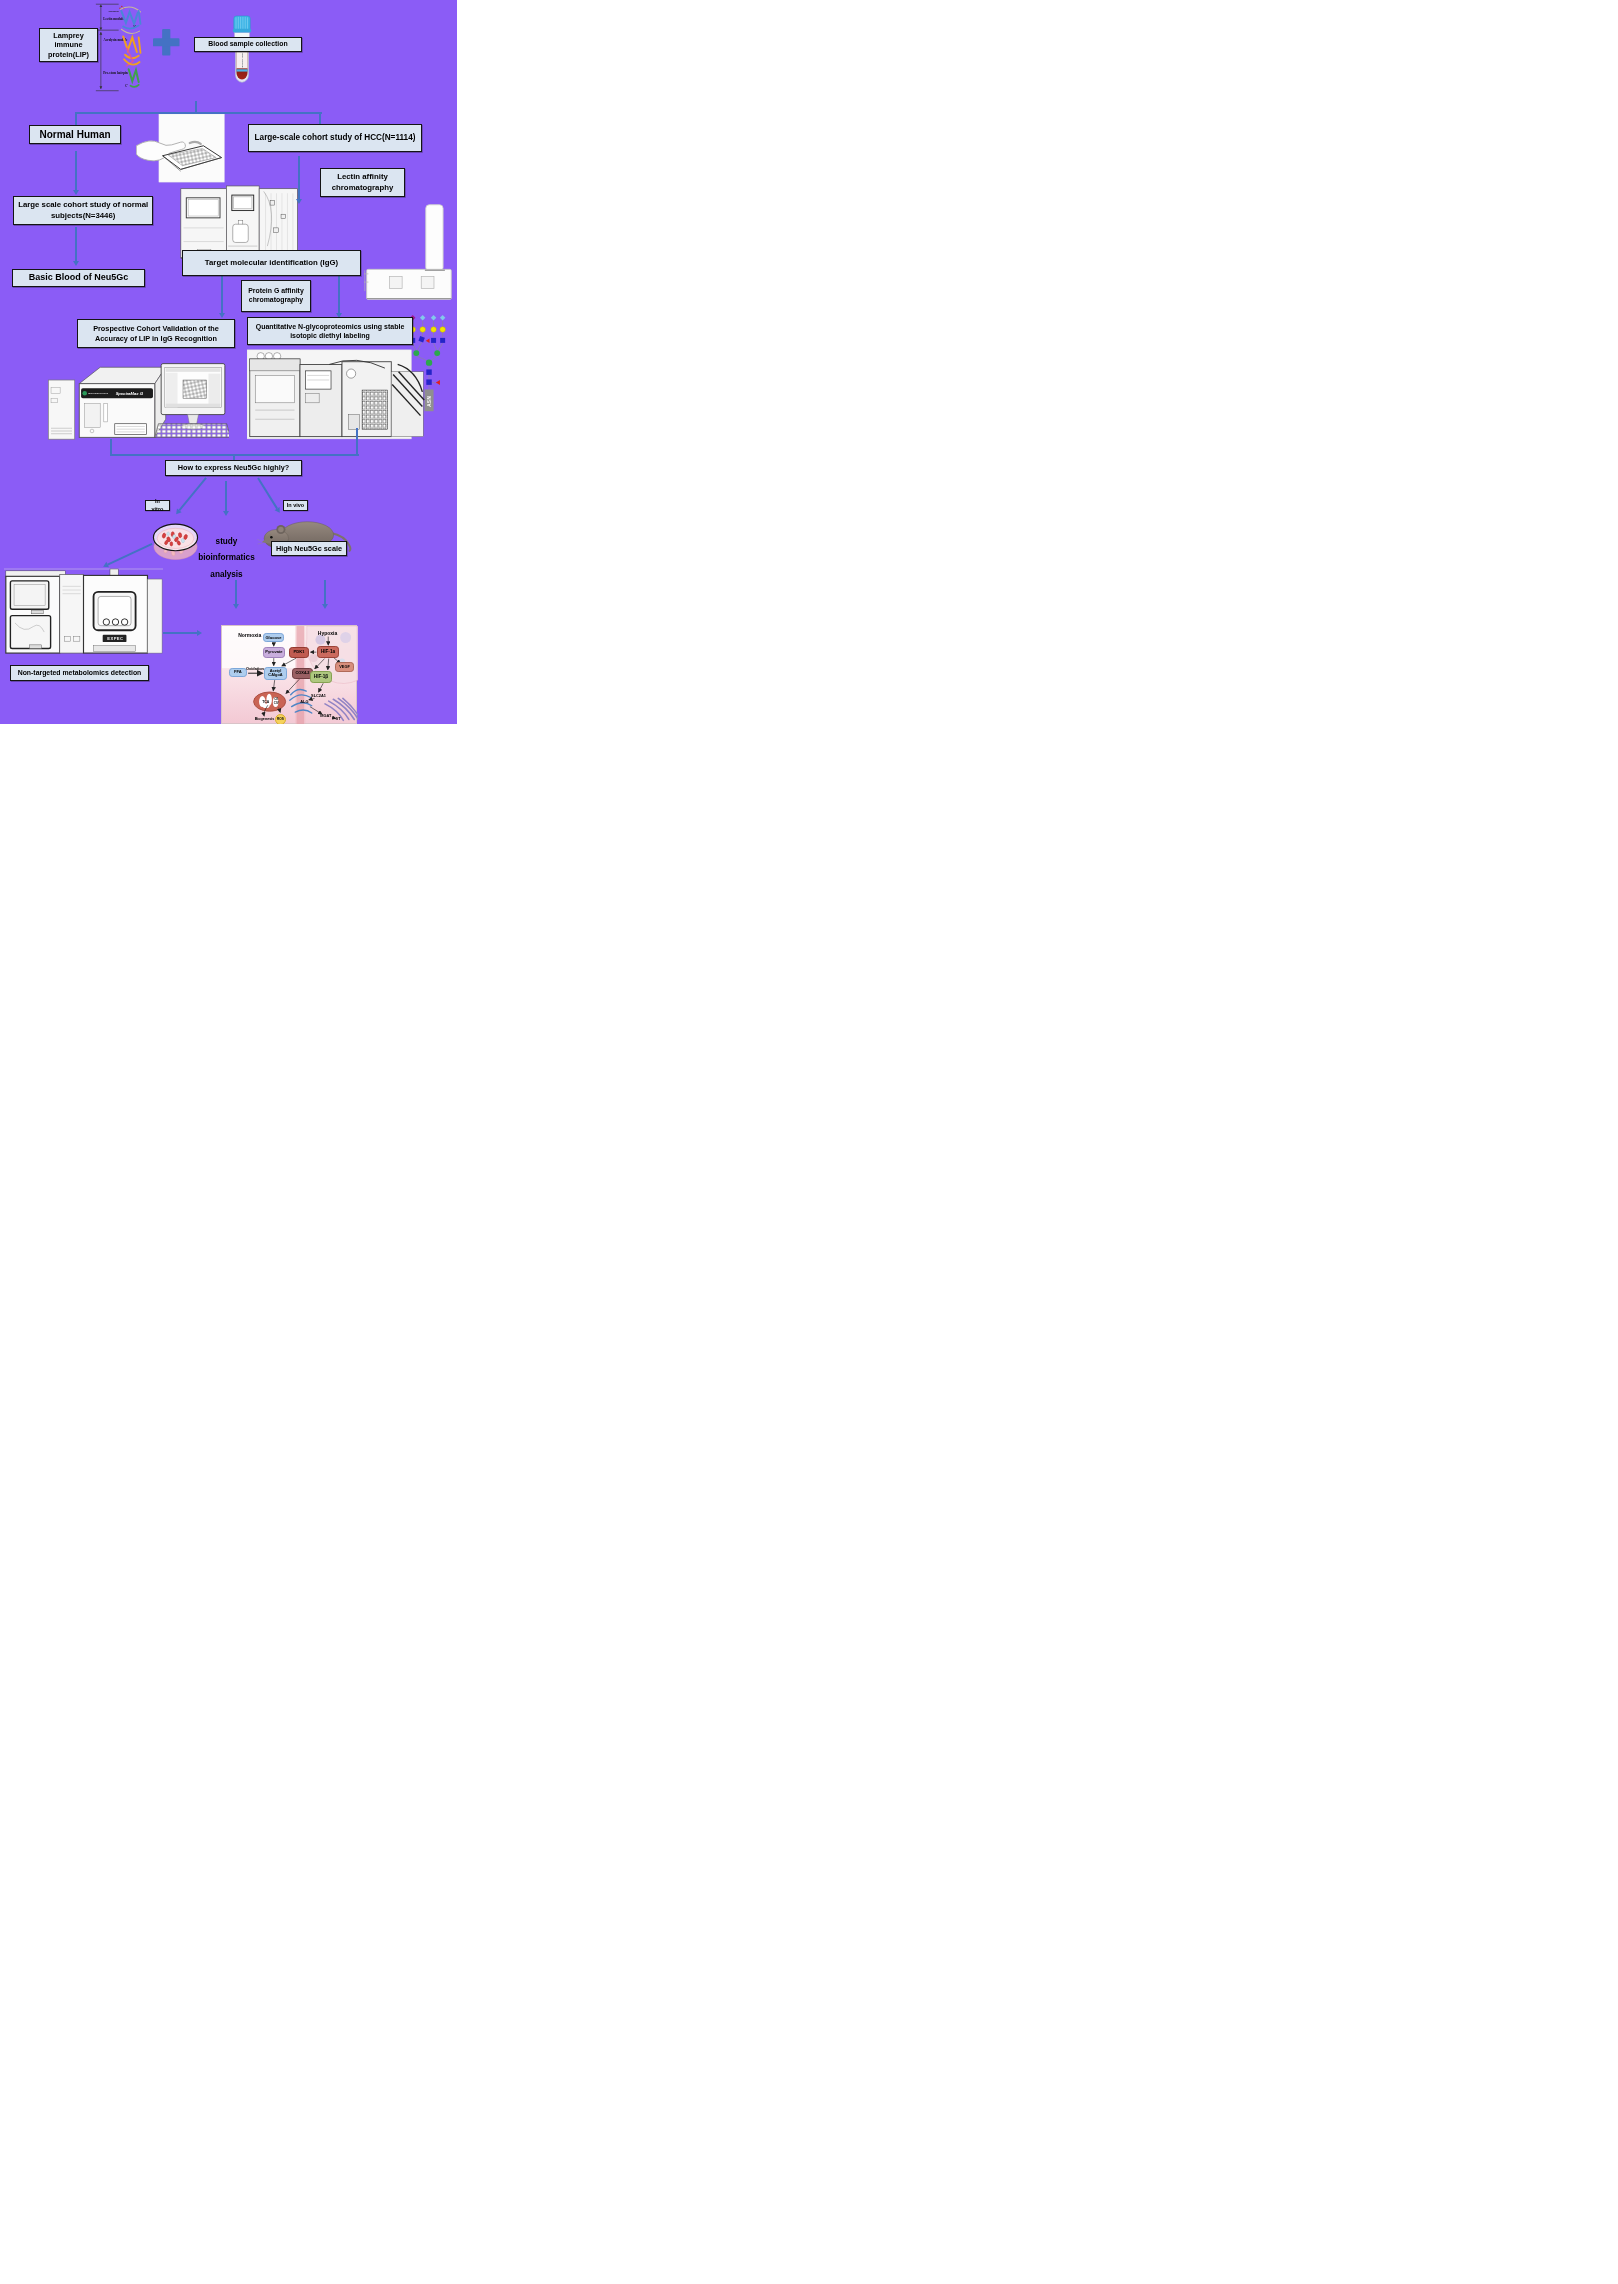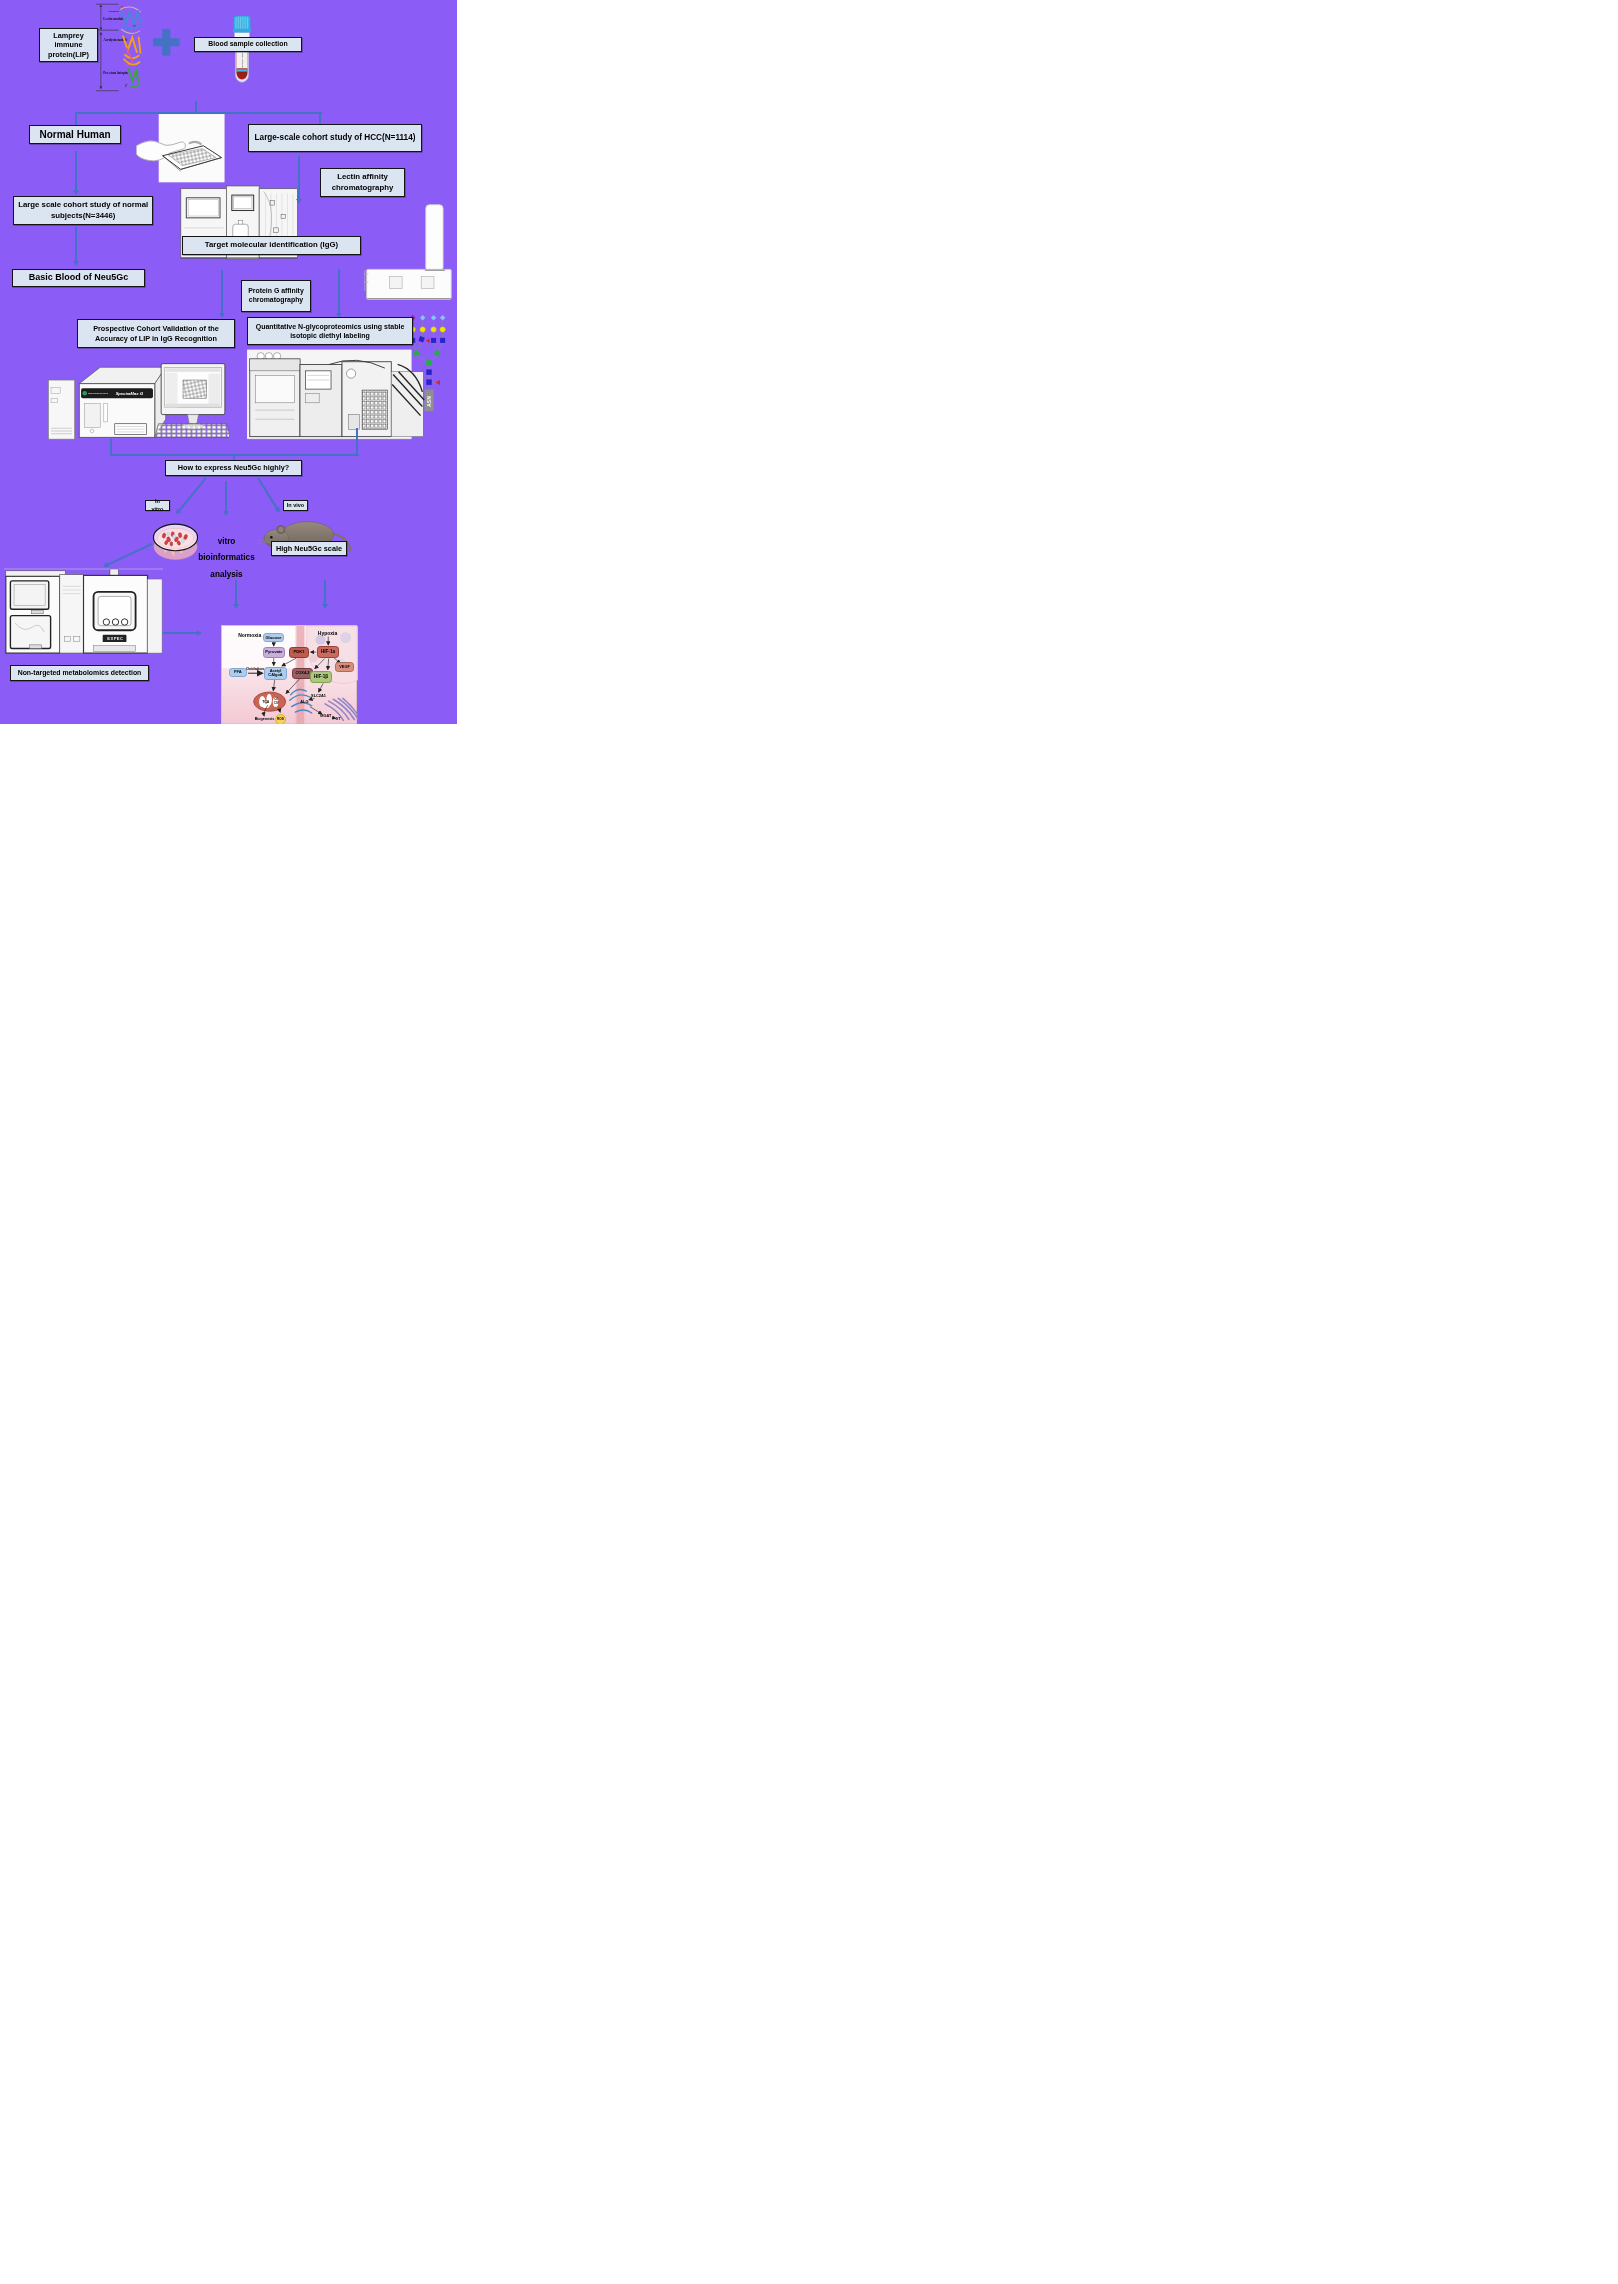--- a/index.html
+++ b/index.html
@@ -195,21 +195,21 @@
   <div class="lbox" style="left:13.2px;top:196px;width:140px;height:29px;font-size:7.8px">
     <span>Large scale cohort study of normal subjects(N=3446)</span>
   </div>
 
   <div class="varrow head" style="left:75px;top:227px;height:34px"></div>
 
   <div class="lbox" style="left:12px;top:269px;width:133px;height:18px;font-size:9px">
     <span>Basic Blood of Neu5Gc</span>
   </div>
 
-  <div class="lbox" style="left:182px;top:236px;width:179px;height:19px;font-size:7.8px">
+  <div class="lbox" style="left:182px;top:250px;width:179px;height:26px;font-size:7.8px">
     <span>Target molecular identification (IgG)</span>
   </div>
 
   <div class="varrow head" style="left:221px;top:270px;height:43px"></div>
   <div class="varrow head" style="left:338px;top:269px;height:44px"></div>
 
   <div class="lbox" style="left:241px;top:280px;width:70px;height:32px;font-size:6.9px">
     <span>Protein G affinity chromatography</span>
   </div>
 
@@ -384,21 +384,21 @@
       <ellipse cx="42" cy="52" rx="3" ry="4.6"></ellipse>
     </g>
     <g fill="#cfe6ef" stroke="#9cc2d4" stroke-width="0.9">
       <ellipse cx="48" cy="36" rx="3" ry="4.6" transform="rotate(12 48 36)"></ellipse>
       <ellipse cx="67" cy="45" rx="3" ry="4.6" transform="rotate(-18 67 45)"></ellipse>
       <ellipse cx="35" cy="30" rx="2.6" ry="4"></ellipse>
     </g>
   </svg>
 
   <div class="freeTxt" style="left:183px;top:534px;width:87px;font-size:8.2px;line-height:16.4px">
-    <div>vitro</div>
+    <div>study</div>
     <div>bioinformatics</div>
     <div>analysis</div>
   </div>
 
   <svg class="fig" style="left:257px;top:514px" width="96" height="40" viewBox="0 0 210 88">
     <defs>
       <linearGradient id="mgrad" x1="0" y1="0" x2="0" y2="1">
         <stop offset="0" stop-color="#96897f"></stop>
           <stop offset="1" stop-color="#6f655e"></stop>
       </linearGradient>

